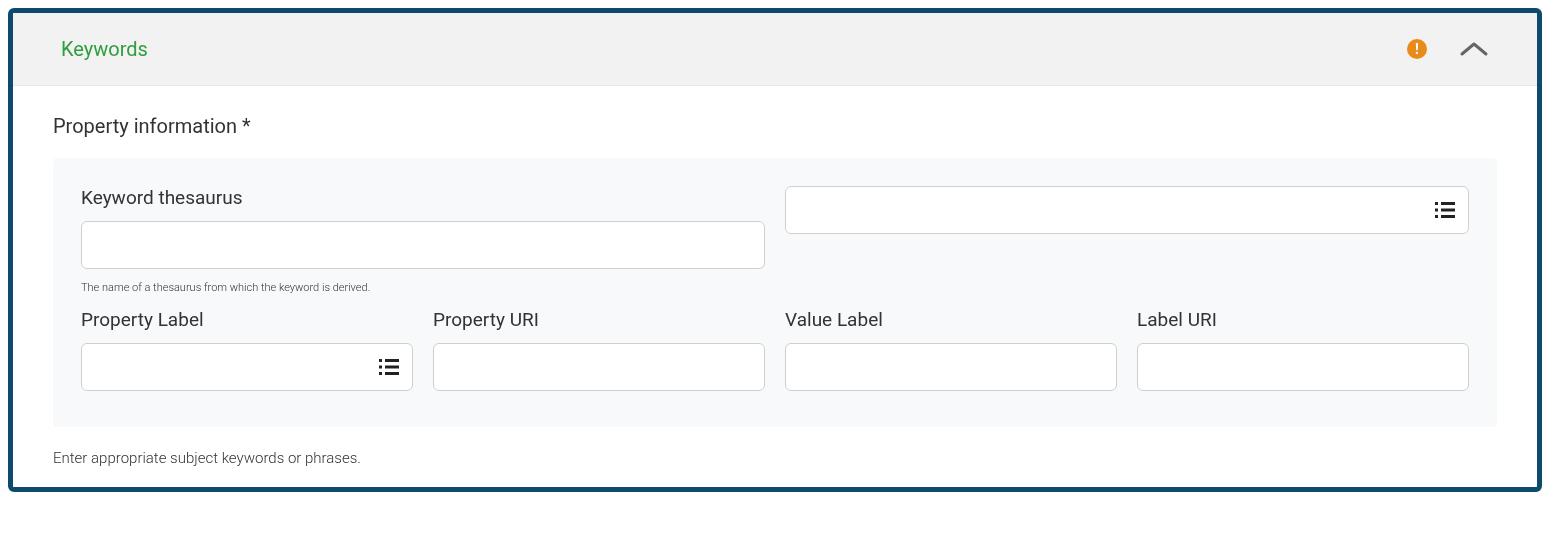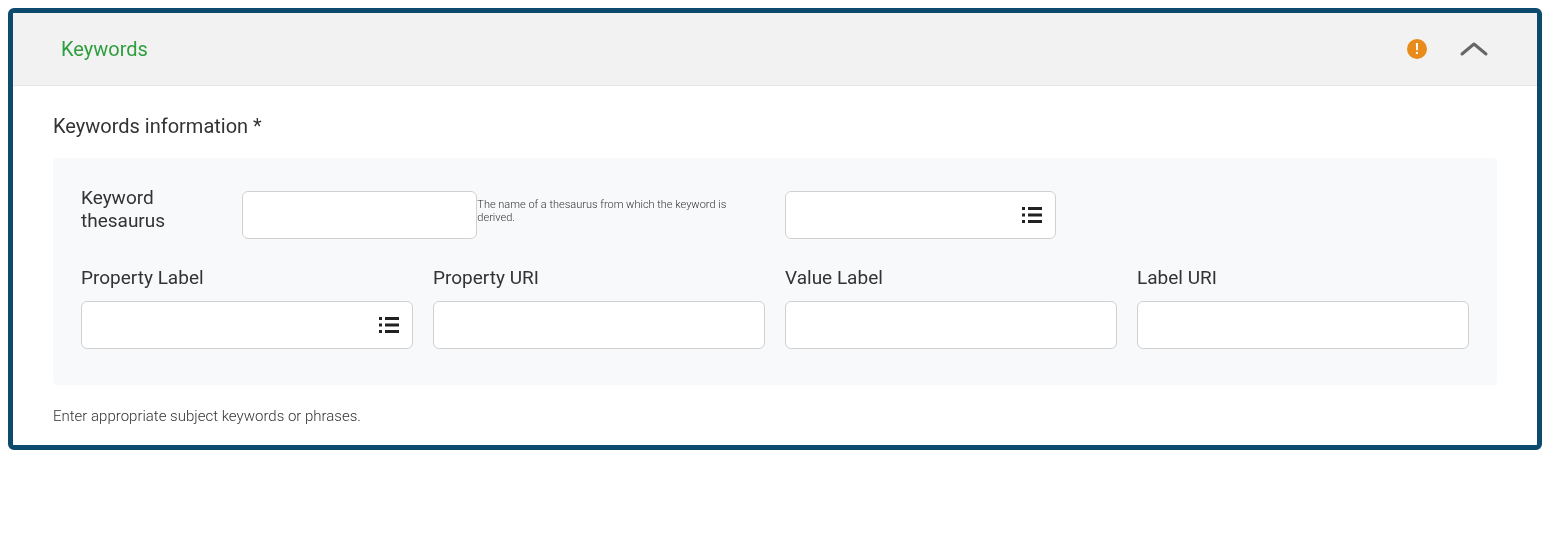--- a/index.html
+++ b/index.html
@@ -77,21 +77,21 @@
       padding: 28px;
     }
     .row {
       display: flex;
       gap: 20px;
       margin-bottom: 8px;
     }
     .col {
       flex: 1;
       display: flex;
-      flex-direction: row;
+      flex-direction: column;
     }
     .col-3 {
       flex: 0 0 calc(25% - 15px);
       display: flex;
       flex-direction: column;
     }
     .field-label {
       font-size: 19px;
       color: #333;
       font-weight: 400;
@@ -128,21 +128,21 @@
       width: 20px;
       height: 18px;
     }
     .help-text {
       font-size: 11px;
       color: #333;
       margin-top: 12px;
       font-weight: 300;
     }
     .row-spacing {
-      margin-top: 22px;
+      margin-top: 14px;
     }
     .footer-help {
       font-size: 15px;
       color: #333;
       margin-top: 22px;
       font-weight: 300;
     }
   </style>
 </head>
 <body>
@@ -154,21 +154,21 @@
       <div class="alert-icon">!</div>
       <div class="chevron-up">
         <svg viewBox="0 0 30 16" fill="none" stroke="#666" stroke-width="3" stroke-linecap="round" stroke-linejoin="round">
           <polyline points="3,13 15,3 27,13"></polyline>
         </svg>
       </div>
     </div>
   </div>
 
   <div class="panel-body">
-    <div class="section-title">Keywords information *</div>
+    <div class="section-title">Property information *</div>
 
     <div class="inner-block">
 
       <div class="row">
         <div class="col">
           <div class="field-label">Keyword thesaurus</div>
           <div class="input-wrap">
             <input type="text" class="text-input" value="" style="">
           </div>
           <div class="help-text">The name of a thesaurus from which the keyword is derived.</div>

